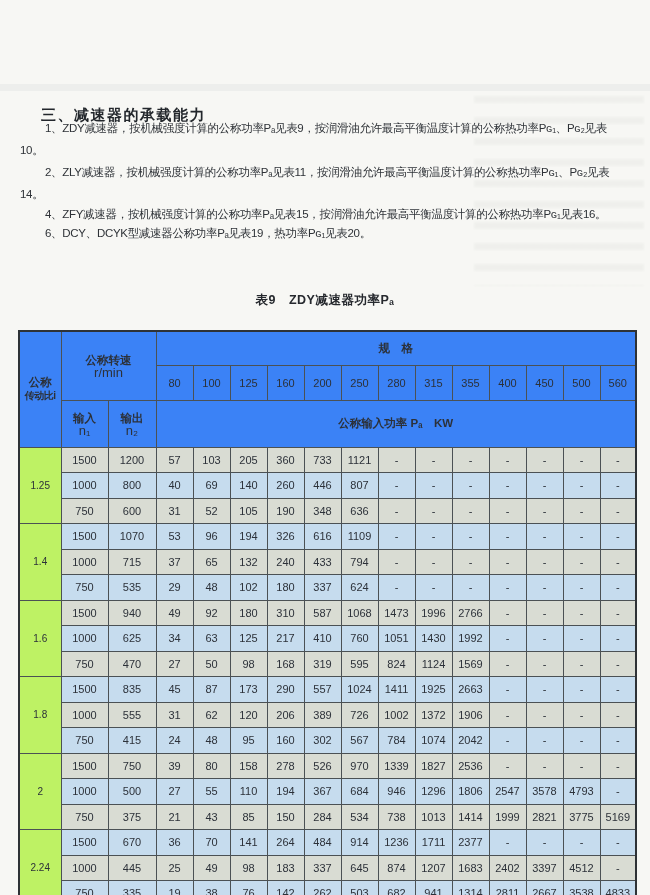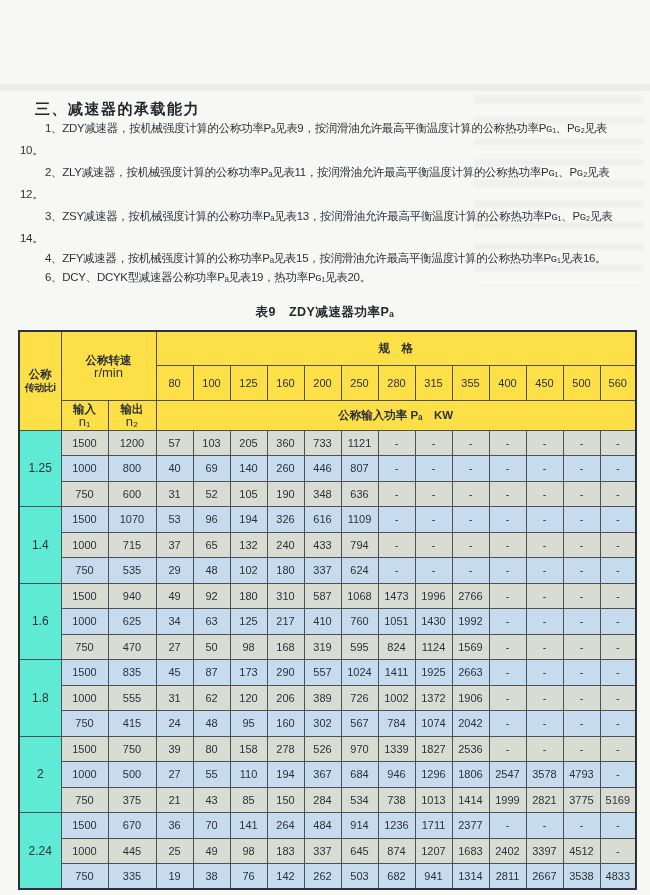--- a/index.html
+++ b/index.html
@@ -13,68 +13,66 @@
     position:absolute;left:0;top:84px;width:100%;height:7px;
     background:#e5e8e5;opacity:.55;
   }
   .smudge{
     position:absolute;right:6px;top:96px;width:170px;height:190px;
     background:repeating-linear-gradient(180deg,
       rgba(140,150,145,.07) 0 7px, transparent 7px 21px);
     filter:blur(1px);
   }
   .heading{
-    position:absolute;left:27px;top:92px;margin:8px;
+    position:absolute;left:27px;top:92px;margin:14px;
     font-size:15px;font-weight:bold;letter-spacing:1.5px;color:#23272c;
   }
   .paras{position:absolute;left:20px;top:117px;width:622px;}
   .line{
     font-size:11.5px;height:22px;line-height:22px;white-space:nowrap;
     letter-spacing:-0.3px;color:#2e3237;
   }
   .line.tight{height:19px;line-height:19px;}
   .indent{text-indent:25px;}
   .tbl-title{
-    position:absolute;left:0;top:304px;width:100%;text-align:center;
+    position:absolute;left:0;top:292px;width:100%;text-align:center;
     font-size:12.5px;font-weight:bold;color:#26292e;letter-spacing:.5px;
   }
   table.tbl{
     position:absolute;left:18px;top:330px;width:617px;
     border-collapse:collapse;table-layout:fixed;
     border:2px solid #2e3236;
   }
   .tbl th,.tbl td{
     border:1px solid #4b5154;text-align:center;vertical-align:middle;
     padding:0;font-size:11px;color:#2c3139;overflow:hidden;
   }
-  .tbl thead th{background:#fde047;font-weight:bold;font-size:11.5px;}
+  .tbl thead th{background:#3b82f6;font-weight:bold;font-size:11.5px;}
   .tbl thead th.num{font-weight:normal;font-size:11px;}
-  tr.h1{height:34px;} tr.h2{height:35px;} tr.h3{height:30px;padding-left:13px;}
+  tr.h1{height:34px;} tr.h2{height:35px;} tr.h3{height:47px;padding-left:13px;}
   .tbl tbody tr{height:25.5px;}
   tr.gray td{background:#d9dcd3;}
   tr.blue td{background:#c6dcee;}
-  .tbl td.ratio{background:#5eead4;font-size:12px;}
+  .tbl td.ratio{background:#bef264;font-size:10px;}
   .hdr-sub{display:block;font-size:13px;font-weight:normal;line-height:11px;}
   .hdr-line{display:block;line-height:13px;}
   .ratio-l2{font-size:10px;white-space:nowrap;letter-spacing:-0.5px;}
 </style>
 </head>
 <body>
 
 <div class="scan-band"></div>
 <div class="smudge"></div>
 
 <h2 class="heading">三、减速器的承载能力</h2>
 
 <div class="paras">
   <div class="line indent">1、ZDY减速器，按机械强度计算的公称功率Pₐ见表9，按润滑油允许最高平衡温度计算的公称热功率Pɢ₁、Pɢ₂见表</div>
   <div class="line">10。</div>
   <div class="line indent">2、ZLY减速器，按机械强度计算的公称功率Pₐ见表11，按润滑油允许最高平衡温度计算的公称热功率Pɢ₁、Pɢ₂见表</div>
-  <div class="line">12。</div>
-  <div class="line indent">3、ZSY减速器，按机械强度计算的公称功率Pₐ见表13，按润滑油允许最高平衡温度计算的公称热功率Pɢ₁、Pɢ₂见表</div>
   <div class="line">14。</div>
   <div class="line tight indent">4、ZFY减速器，按机械强度计算的公称功率Pₐ见表15，按润滑油允许最高平衡温度计算的公称热功率Pɢ₁见表16。</div>
   <div class="line tight indent">6、DCY、DCYK型减速器公称功率Pₐ见表19，热功率Pɢ₁见表20。</div>
 </div>
 
 <div class="tbl-title">表9　ZDY减速器功率Pₐ</div>
 
 <table class="tbl">
   <colgroup>
     <col style="width:42px">

